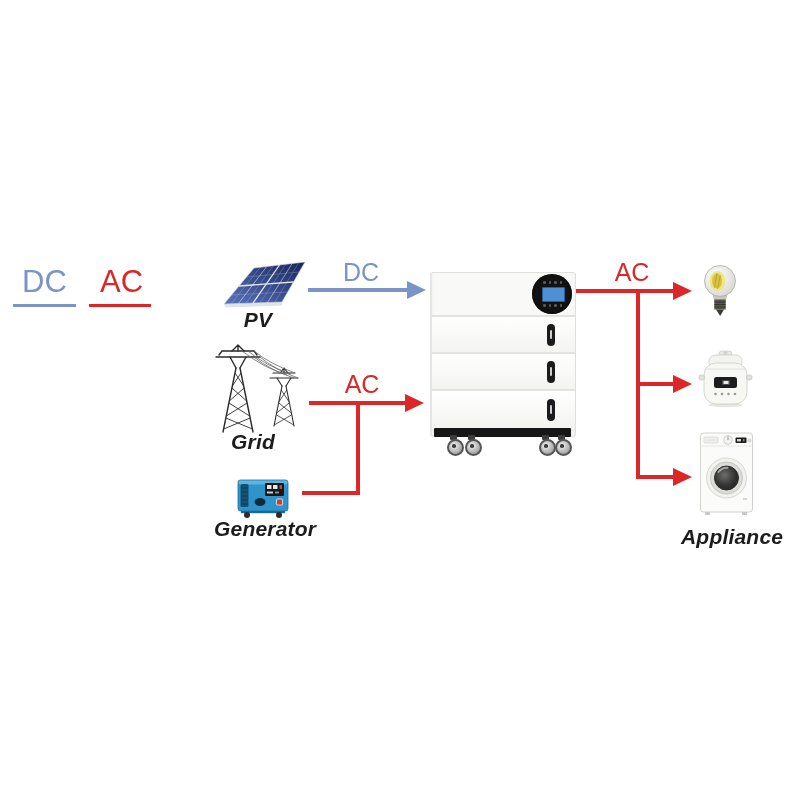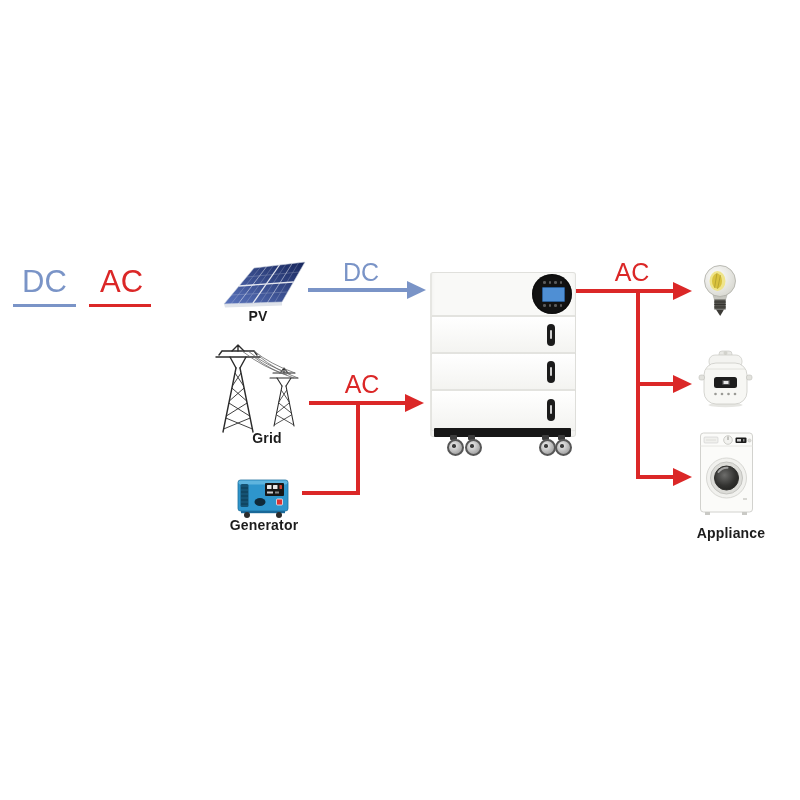--- a/index.html
+++ b/index.html
@@ -1,19 +1,19 @@
 <!DOCTYPE html>
 <html><head>
 <meta charset="utf-8">
 <style>
   html,body{margin:0;padding:0;background:#fff;}
   #canvas{position:relative;width:800px;height:568px;background:#ffffff;overflow:hidden;
           font-family:"Liberation Sans",sans-serif;}
   .abs{position:absolute;}
-  .node-label{position:absolute;font-size:14px;font-weight:600;color:#1c1c1c;text-align:center;letter-spacing:.2px;}
+  .node-label{position:absolute;font-size:21px;font-weight:600;color:#1c1c1c;text-align:center;letter-spacing:.2px;font-style:italic;}
   .edge-label{position:absolute;font-size:25px;font-weight:400;text-align:center;}
   .edge-label.dc{color:#7a94c7;}
   .edge-label.ac{color:#db2727;}
   .legend-text{position:absolute;font-size:31px;font-weight:400;}
   .legend-text.dc{color:#7a94c7;}
   .legend-text.ac{color:#db2727;}
   .legend-line{position:absolute;height:3px;}
   .legend-line.dc{background:#7a94c7;}
   .legend-line.ac{background:#db2727;}
 
@@ -125,21 +125,21 @@
       <path d="M68.6,73 L85.8,83 M83.4,73 L66.2,83"></path>
     </g>
     <g stroke="#6a6a6a" stroke-width="0.8" fill="none">
       <path d="M46,9 Q62,22 87,31"></path>
         <path d="M40,9 Q58,24 83,32"></path>
       <path d="M52,15 Q66,27 90,36"></path>
         <path d="M46,15 Q62,28 86,36"></path>
       <path d="M34,9 Q56,26 79,33"></path>
     </g>
   </svg>
-  <div class="node-label" style="left:237px;top:430px;width:60px;">Grid</div>
+  <div class="node-label" style="left:223px;top:430px;width:60px;">Grid</div>
 
   <svg class="abs" style="left:235px;top:473px;" width="56" height="46" viewBox="0 0 56 46">
     <rect x="3" y="7" width="50" height="31" rx="2.5" fill="#2e95cc" stroke="#1e6e9c" stroke-width="0.8"></rect>
     <rect x="3.5" y="7.5" width="49" height="4" rx="2" fill="#5eb4de"></rect>
     <rect x="5.5" y="11" width="8" height="23" rx="1.5" fill="#155272"></rect>
     <g stroke="#0d3a52" stroke-width="1">
         <line x1="6" y1="15" x2="13" y2="15"></line>
         <line x1="6" y1="19" x2="13" y2="19"></line>
         <line x1="6" y1="23" x2="13" y2="23"></line>
         <line x1="6" y1="27" x2="13" y2="27"></line>

